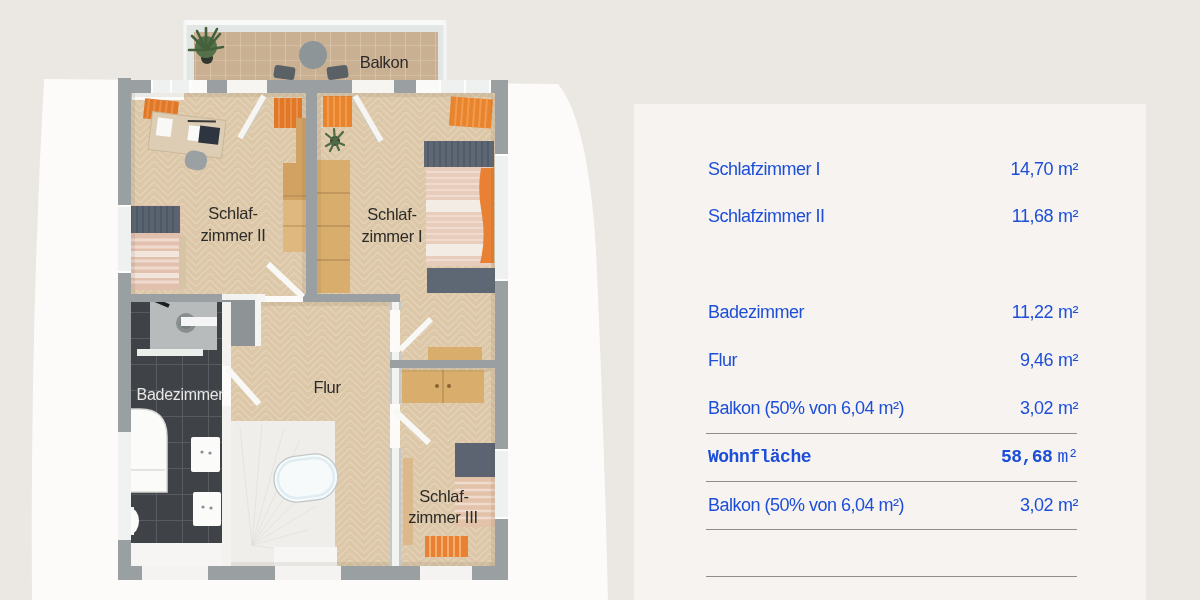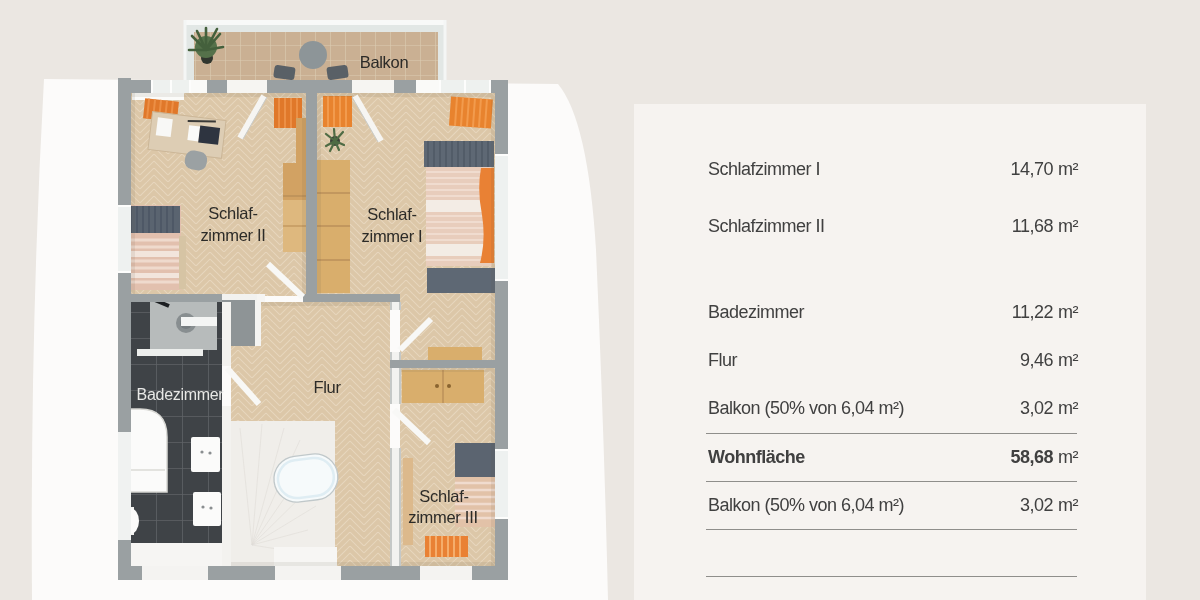--- a/index.html
+++ b/index.html
@@ -1,25 +1,25 @@
 <!DOCTYPE html>
 <html><head>
 <meta charset="utf-8">
 <style>
 html,body{margin:0;padding:0;}
 body{width:1200px;height:600px;background:#ebe7e2;font-family:"Liberation Sans",sans-serif;position:relative;overflow:hidden;}
 #plan{position:absolute;left:0;top:0;}
 #panel{position:absolute;left:634px;top:104px;width:512px;height:496px;background:#f6f3f0;}
-#tbl{position:absolute;left:706px;top:104px;width:372px;height:428px;font-size:18px;color:#404040;letter-spacing:-0.5px;}
+#tbl{position:absolute;left:706px;top:104px;width:372px;height:428px;font-size:18px;color:#1d4ed8;letter-spacing:-0.5px;}
 .row{position:absolute;left:0;width:100%;height:22px;}
 .row .lab{position:absolute;left:2px;top:0;}
 .row .val{position:absolute;right:0;top:0;text-align:right;}
 .unit{margin-left:5px;}
 .hline{position:absolute;left:0;width:371px;height:0;border-top:1px solid #8f8e8b;}
-.b{font-weight:bold;}
+.b{font-weight:bold;font-family:Liberation Mono, monospace;}
 </style>
 </head>
 <body>
 
 <svg id="plan" width="637" height="600" viewBox="0 0 637 600">
 <defs>
 <pattern id="hb" width="28" height="14" patternUnits="userSpaceOnUse">
  <rect width="28" height="14" fill="#dcc7a8"></rect>
  <path d="M0,7 L7,0 M0,14 L14,0 M7,14 L14,7" stroke="rgba(255,250,240,0.3)" stroke-width="1.05" fill="none"></path>
  <path d="M21,0 L28,7 M14,0 L28,14 M14,7 L21,14" stroke="rgba(255,250,240,0.3)" stroke-width="1.05" fill="none"></path>
@@ -331,21 +331,21 @@
 </svg>
 
 <div id="panel"></div>
 <div id="tbl">
 
 <div class="row" style="top:55px">
       <span class="lab">Schlafzimmer I</span>
       <span class="val">14,70<span class="unit">m²</span></span>
     </div>
 
-<div class="row" style="top:112px">
+<div class="row" style="top:102px">
       <span class="lab">Schlafzimmer II</span>
       <span class="val">11,68<span class="unit">m²</span></span>
     </div>
 
 
 <div class="row" style="top:198px">
       <span class="lab">Badezimmer</span>
       <span class="val">11,22<span class="unit">m²</span></span>
     </div>
 

